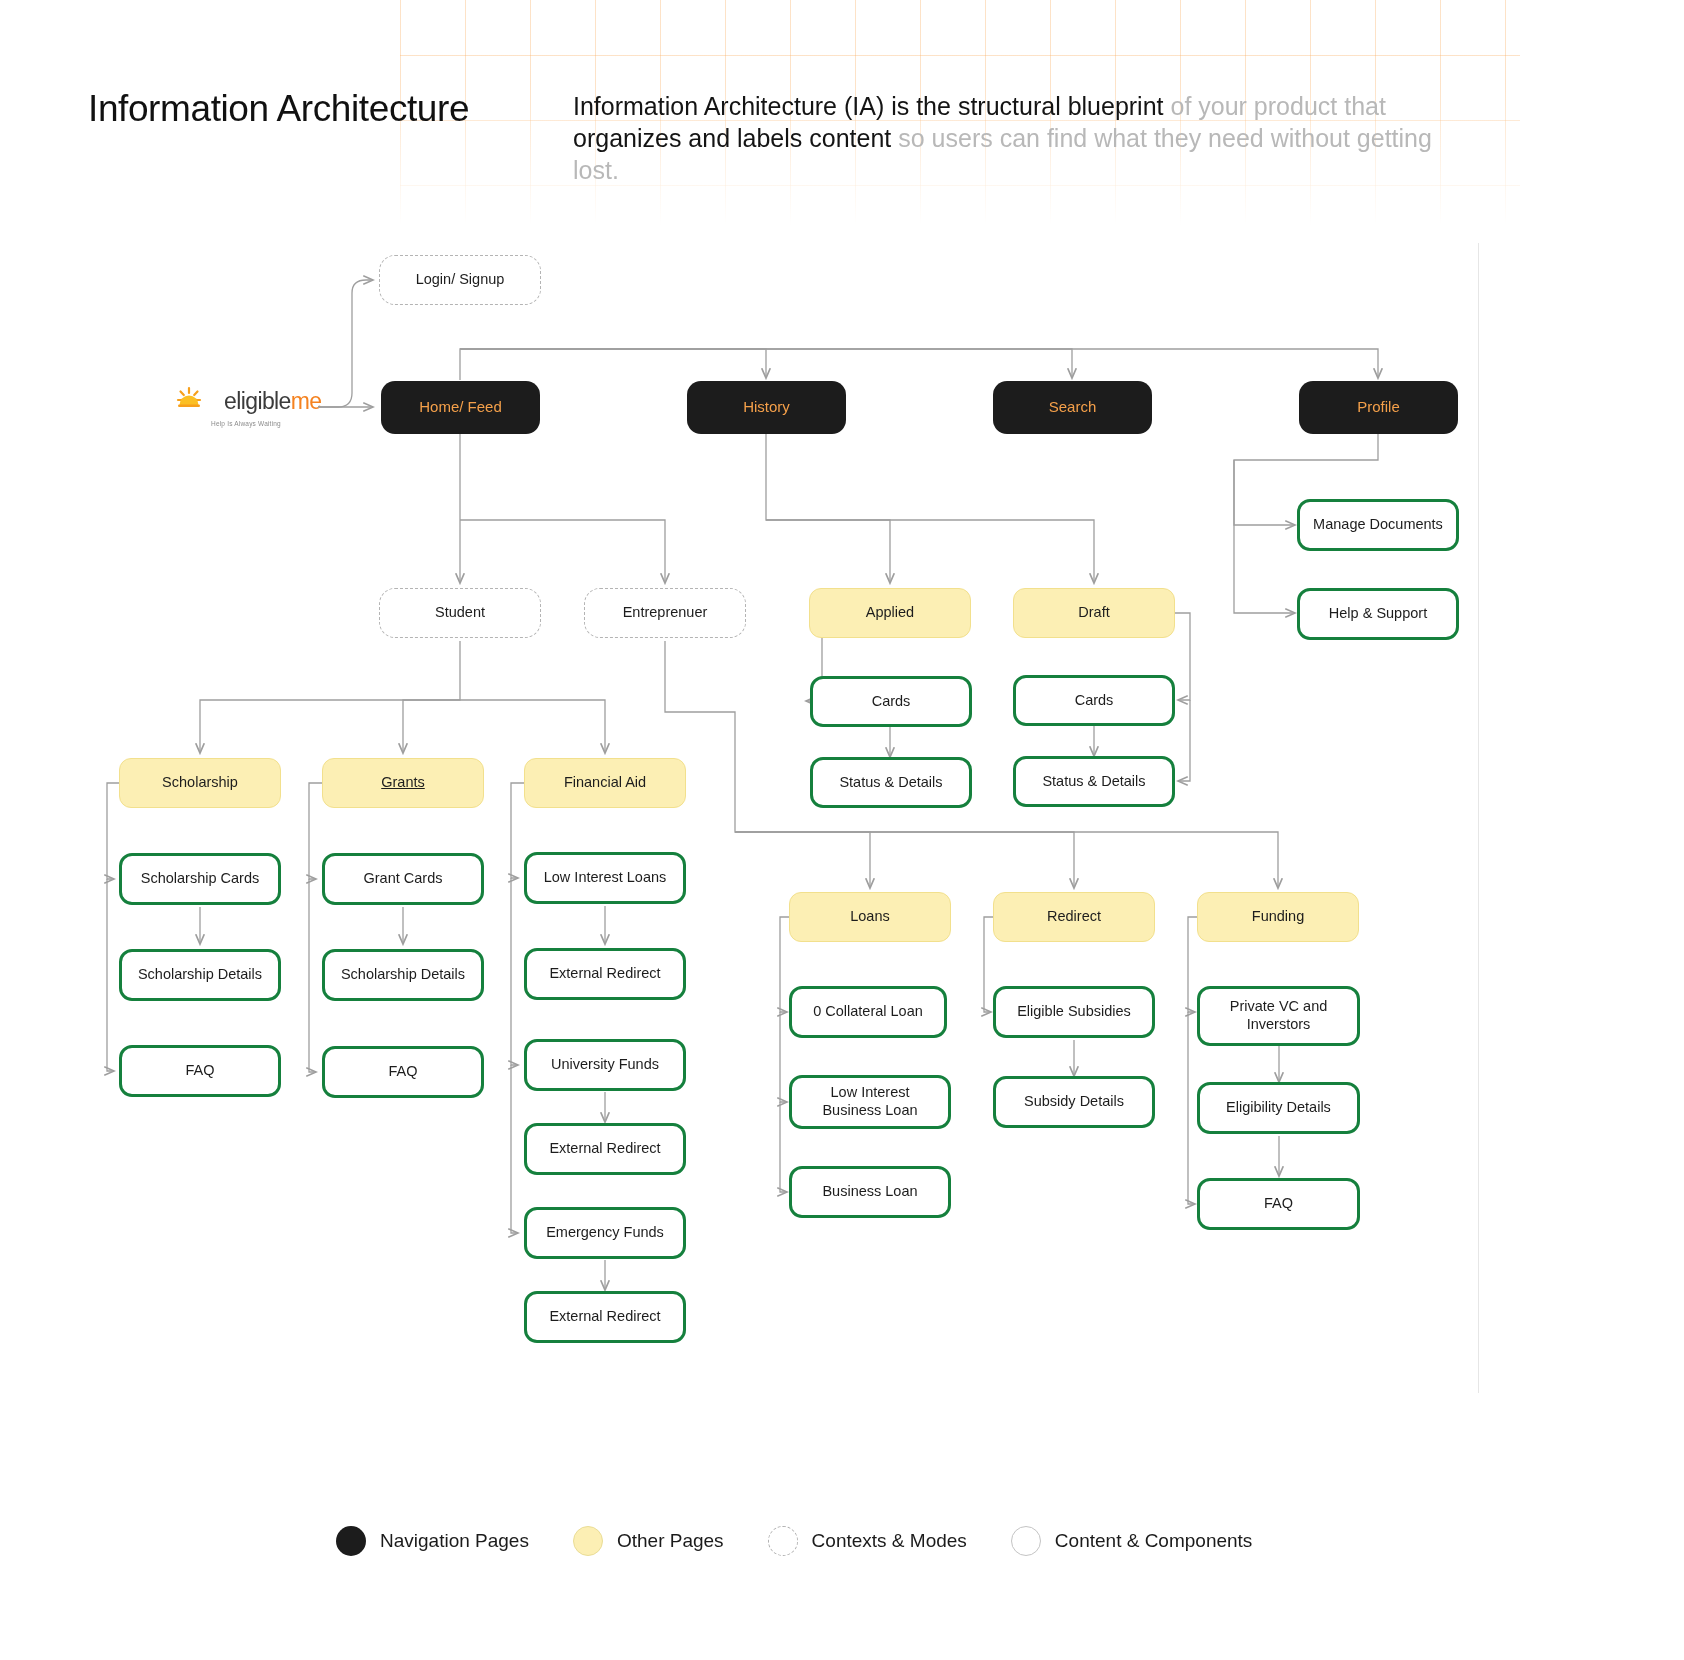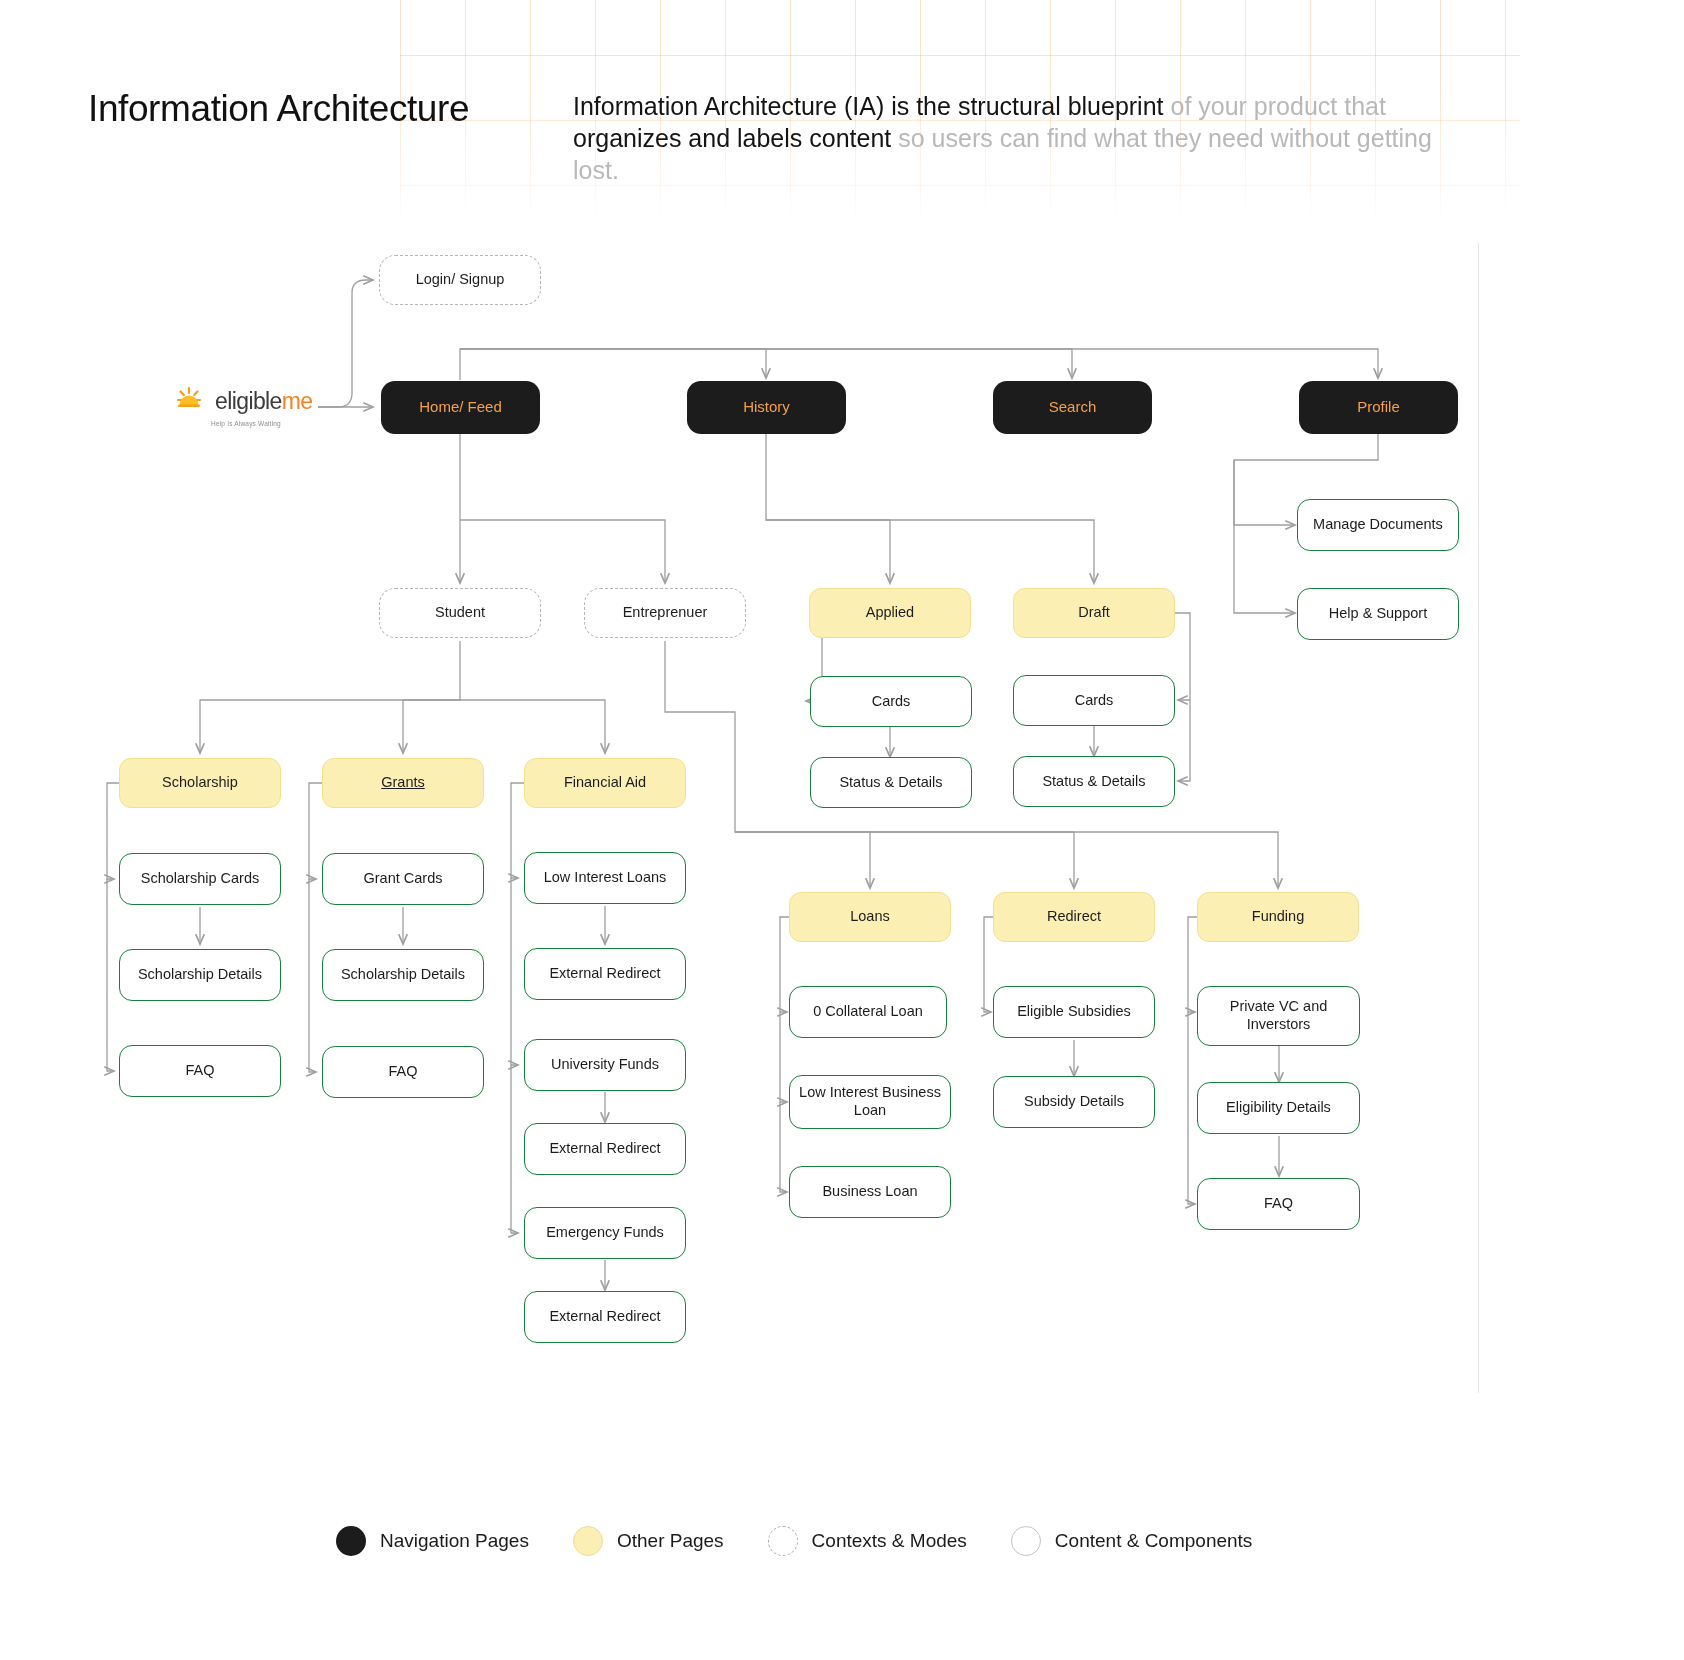--- a/index.html
+++ b/index.html
@@ -36,21 +36,21 @@
     white-space: nowrap;
   }
   .header-desc {
     position: absolute; left: 573px; top: 90px; width: 905px;
     font-size: 25px; line-height: 1.28; color: #b8b8b8; font-weight: 400;
   }
   .header-desc b { color: #141414; font-weight: 400; }
 
   
   .logo { position: absolute; left: 175px; top: 385px; width: 145px; }
-  .logo-row { display: flex; align-items: center; gap: 12px; }
+  .logo-row { display: flex; align-items: center; gap: 21px; }
   .logo-word { font-size: 23px; letter-spacing: -0.6px; line-height: 1; }
   .logo-word .a { color: #3b3b3b; }
   .logo-word .b { color: #f5821f; }
   .logo-tag {
     font-size: 6.5px; color: #8c8c8c; margin-left: 36px; margin-top: 3px;
     letter-spacing: .2px;
   }
 
   
   #wires { position: absolute; left: 0; top: 0; width: 1684px; height: 1660px; }
@@ -70,21 +70,21 @@
     background: #1c1c1c; color: #f5a04a; border-radius: 14px;
     font-size: 15px;
   }
   .node.other {
     background: #fcefb4; border: 1px solid #f2e08d; border-radius: 12px;
   }
   .node.ctx {
     background: #ffffff; border: 1.4px dashed #b4b4b4; border-radius: 16px;
   }
   .node.comp {
-    background: #ffffff; border: 1px solid #15803d; border-radius: 13px;
+    background: #ffffff; border: 3px solid #15803d; border-radius: 13px;
   }
 
   
   .hairline {
     position: absolute; left: 1478px; top: 243px;
     width: 1px; height: 1150px; background: #e6e6e6;
   }
 
   
   .legend {

